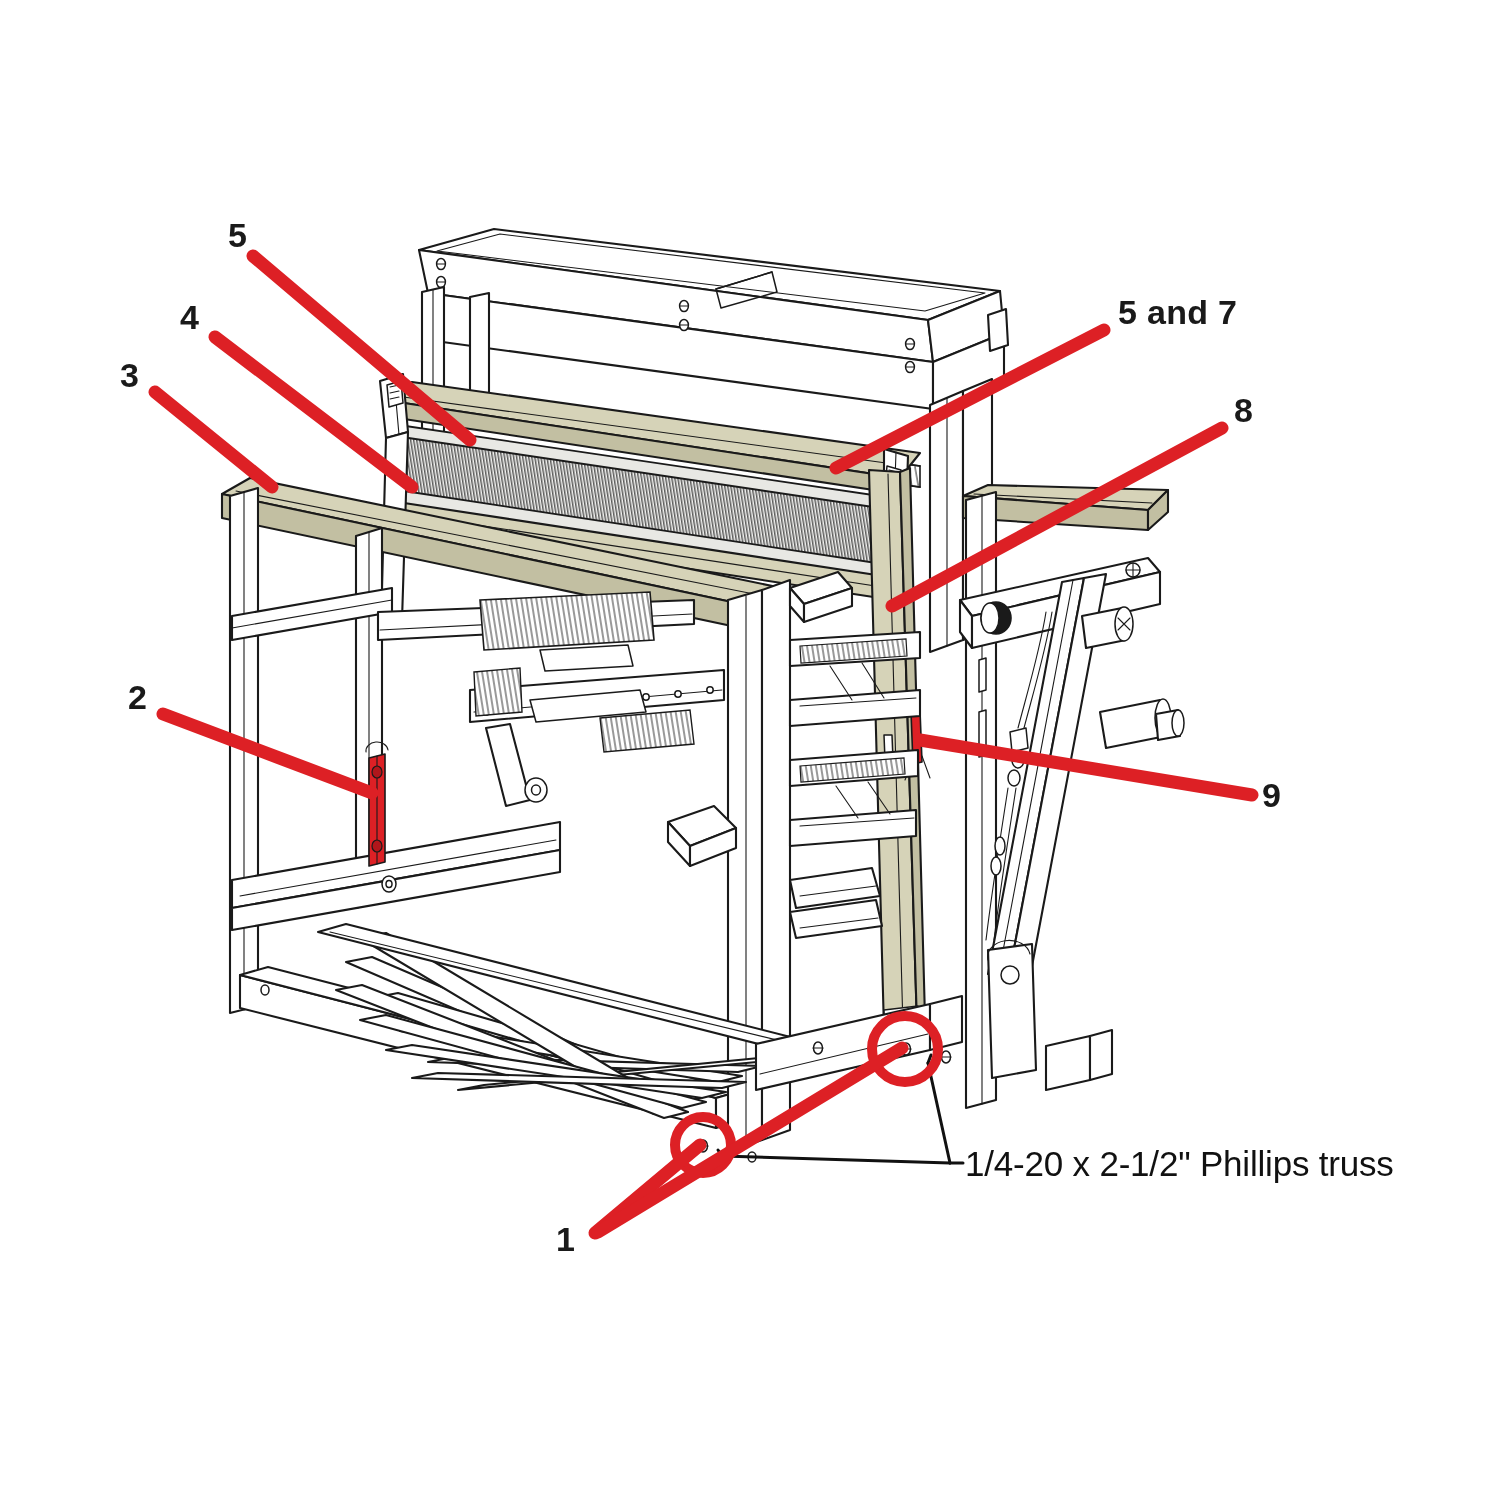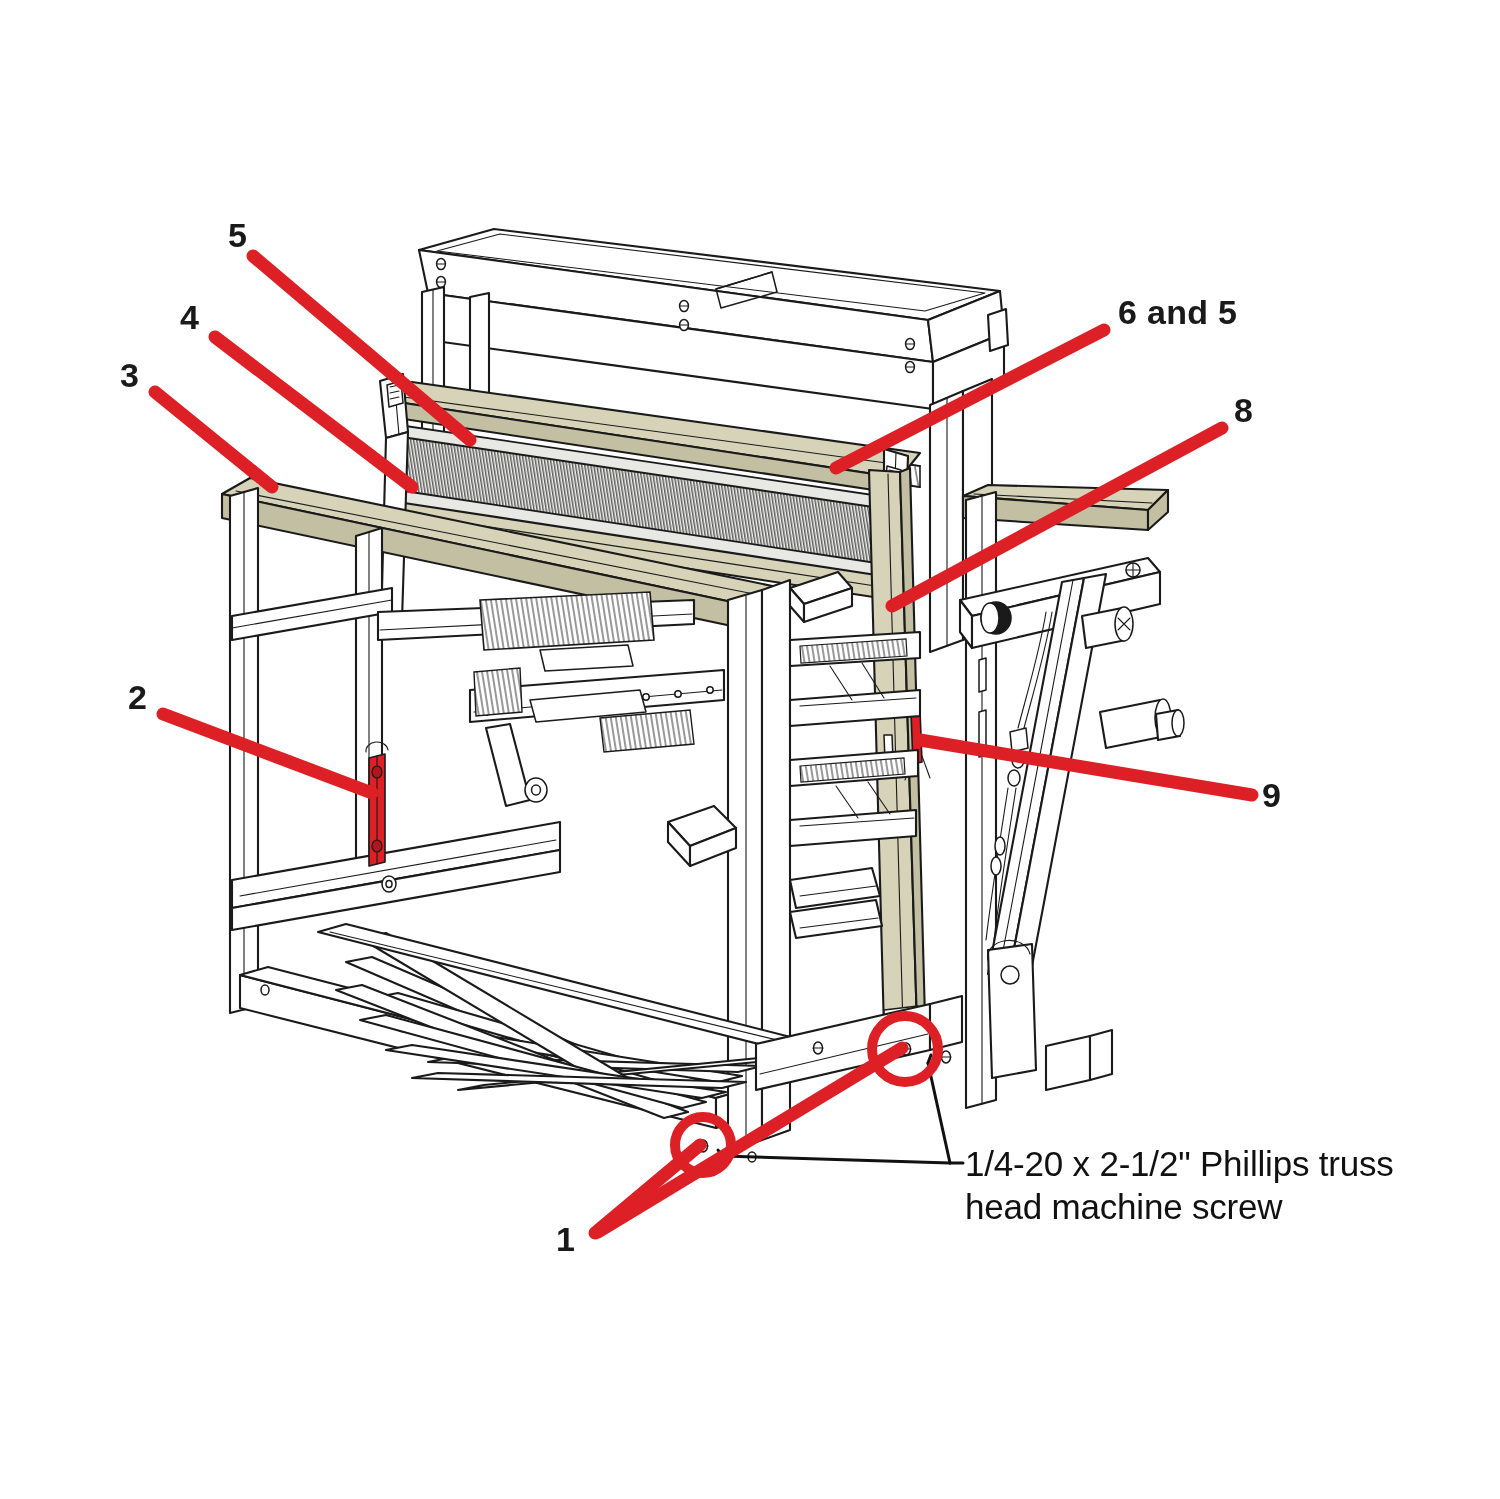--- a/index.html
+++ b/index.html
@@ -408,23 +408,22 @@
       <line class="red" x1="1252" y1="795" x2="920" y2="740"></line>
       <line class="red" x1="595" y1="1233" x2="700" y2="1145"></line>
       <line class="red" x1="598" y1="1232" x2="902" y2="1048"></line>
     </g>
   </svg>
 
   <div class="callout-label" style="left:228px; top:218px;">5</div>
   <div class="callout-label" style="left:180px; top:300px;">4</div>
   <div class="callout-label" style="left:120px; top:358px;">3</div>
   <div class="callout-label" style="left:128px; top:680px;">2</div>
-  <div class="callout-label" style="left:1118px; top:295px;">6 and 5</div>
+  <div class="callout-label" style="left:1118px; top:295px;">5 and 7</div>
   <div class="callout-label" style="left:1234px; top:393px;">8</div>
   <div class="callout-label" style="left:1262px; top:778px;">9</div>
   <div class="callout-label" style="left:556px; top:1222px;">1</div>
 
   <div id="screw-caption">
     <div>1/4-20 x 2-1/2" Phillips truss</div>
-    <div>head machine screw</div>
   </div>
 
 </div>
 
 </body></html>

